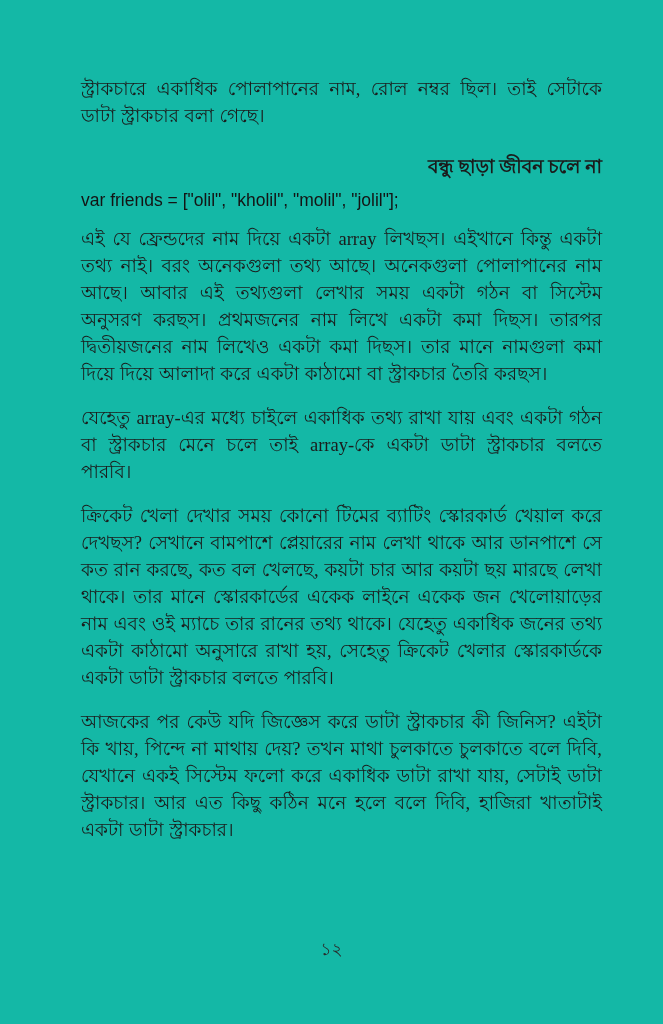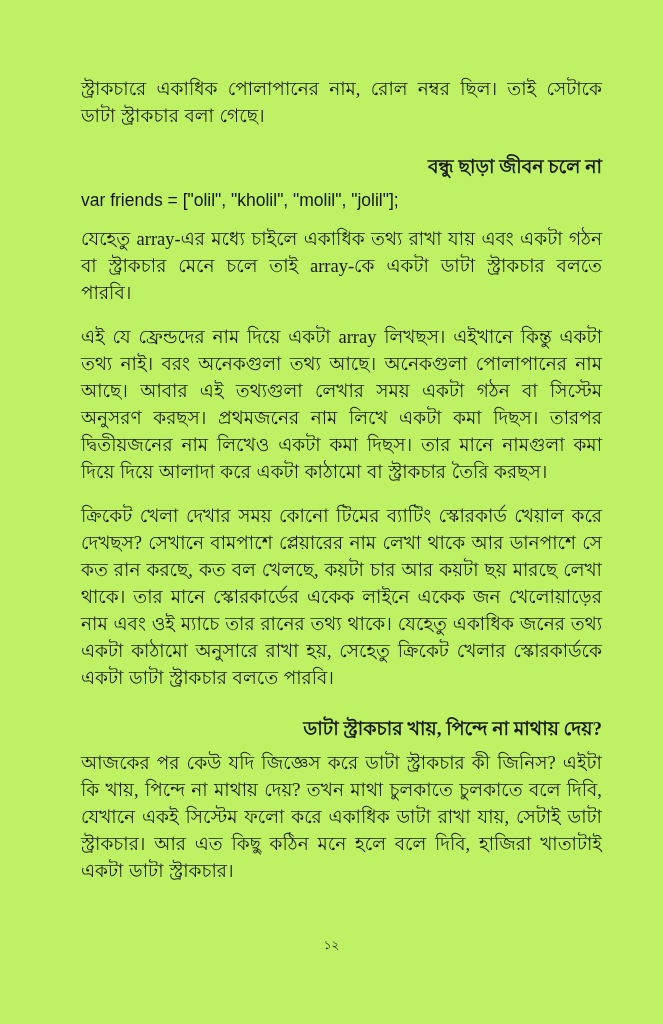--- a/index.html
+++ b/index.html
@@ -6,21 +6,21 @@
 
   html, body {
     background: #e8e8e8;
   }
 
   .book-page {
     position: relative;
     width: 663px;
     height: 1024px;
     margin: 0 auto;
-    background: #bef264;
+    background: #14b8a6;
     color: #1b1b1b;
     font-family: "Liberation Serif", "DejaVu Serif", serif;
     overflow: hidden;
   }
 
   .page-content {
     position: absolute;
     top: 76px;
     left: 81px;
     right: 61px;
@@ -51,43 +51,42 @@
     text-align: left;
     color: #141414;
   }
 
   .page-number {
     position: absolute;
     top: 936px;
     left: 0;
     width: 100%;
     text-align: center;
-    font-size: 12px;
+    font-size: 17px;
     color: #2a2a2a;
   }
 </style>
 </head>
 <body>
 
 <div class="book-page">
   <div class="page-content">
 
     <div class="para">স্ট্রাকচারে একাধিক পোলাপানের নাম, রোল নম্বর ছিল। তাই সেটাকে ডাটা স্ট্রাকচার বলা গেছে।</div>
 
     <div class="heading">বন্ধু ছাড়া জীবন চলে না</div>
 
 
     <div class="code-line">var friends = ["olil", "kholil", "molil", "jolil"];</div>
 
+    <div class="para">এই যে ফ্রেন্ডদের নাম দিয়ে একটা array লিখছস। এইখানে কিন্তু একটা তথ্য নাই। বরং অনেকগুলা তথ্য আছে। অনেকগুলা পোলাপানের নাম আছে। আবার এই তথ্যগুলা লেখার সময় একটা গঠন বা সিস্টেম অনুসরণ করছস। প্রথমজনের নাম লিখে একটা কমা দিছস। তারপর দ্বিতীয়জনের নাম লিখেও একটা কমা দিছস। তার মানে নামগুলা কমা দিয়ে দিয়ে আলাদা করে একটা কাঠামো বা স্ট্রাকচার তৈরি করছস।</div>
+
     <div class="para">যেহেতু array-এর মধ্যে চাইলে একাধিক তথ্য রাখা যায় এবং একটা গঠন বা স্ট্রাকচার মেনে চলে তাই array-কে একটা ডাটা স্ট্রাকচার বলতে পারবি।</div>
-
-    <div class="para">এই যে ফ্রেন্ডদের নাম দিয়ে একটা array লিখছস। এইখানে কিন্তু একটা তথ্য নাই। বরং অনেকগুলা তথ্য আছে। অনেকগুলা পোলাপানের নাম আছে। আবার এই তথ্যগুলা লেখার সময় একটা গঠন বা সিস্টেম অনুসরণ করছস। প্রথমজনের নাম লিখে একটা কমা দিছস। তারপর দ্বিতীয়জনের নাম লিখেও একটা কমা দিছস। তার মানে নামগুলা কমা দিয়ে দিয়ে আলাদা করে একটা কাঠামো বা স্ট্রাকচার তৈরি করছস।</div>
 
     <div class="para">ক্রিকেট খেলা দেখার সময় কোনো টিমের ব্যাটিং স্কোরকার্ড খেয়াল করে দেখছস? সেখানে বামপাশে প্লেয়ারের নাম লেখা থাকে আর ডানপাশে সে কত রান করছে, কত বল খেলছে, কয়টা চার আর কয়টা ছয় মারছে লেখা থাকে। তার মানে স্কোরকার্ডের একেক লাইনে একেক জন খেলোয়াড়ের নাম এবং ওই ম্যাচে তার রানের তথ্য থাকে। যেহেতু একাধিক জনের তথ্য একটা কাঠামো অনুসারে রাখা হয়, সেহেতু ক্রিকেট খেলার স্কোরকার্ডকে একটা ডাটা স্ট্রাকচার বলতে পারবি।</div>
 
-    <div class="heading">ডাটা স্ট্রাকচার খায়, পিন্দে না মাথায় দেয়?</div>
 
     <div class="para">আজকের পর কেউ যদি জিজ্ঞেস করে ডাটা স্ট্রাকচার কী জিনিস? এইটা কি খায়, পিন্দে না মাথায় দেয়? তখন মাথা চুলকাতে চুলকাতে বলে দিবি, যেখানে একই সিস্টেম ফলো করে একাধিক ডাটা রাখা যায়, সেটাই ডাটা স্ট্রাকচার। আর এত কিছু কঠিন মনে হলে বলে দিবি, হাজিরা খাতাটাই একটা ডাটা স্ট্রাকচার।</div>
 
   </div>
 
   <div class="page-number">১২</div>
 </div>
 
 </body></html>

